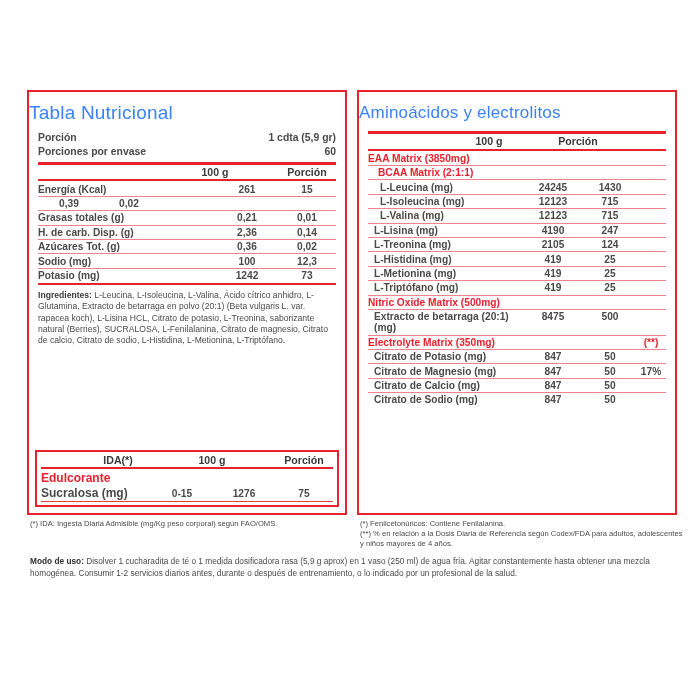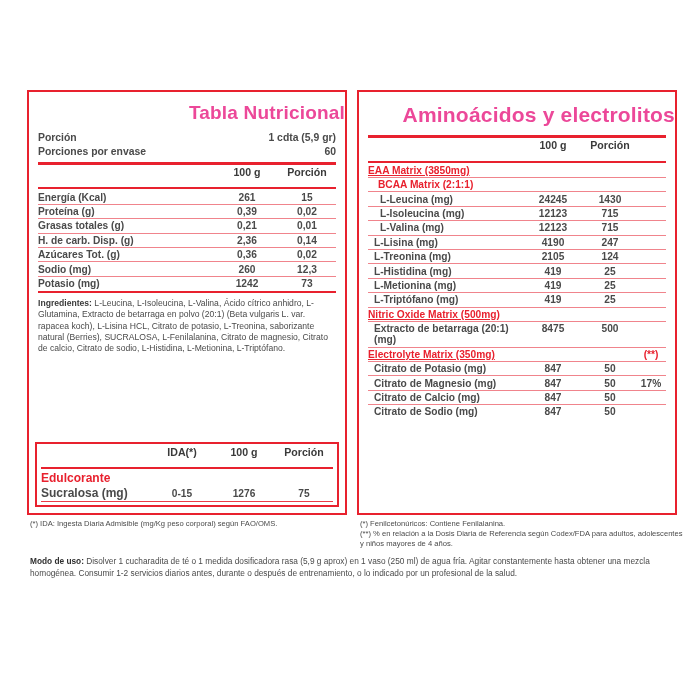--- a/index.html
+++ b/index.html
@@ -25,27 +25,27 @@
   .panel {
     position: absolute;
     border: 2.5px solid #e8212e;
     box-sizing: border-box;
     background: #fff;
   }
   #panel-left  { left: 27px;  top: 90px;  width: 320px; height: 425px; }
   #panel-right { left: 357px; top: 90px;  width: 320px; height: 425px; }
 
   .panel-title {
-    text-align: right;
-    font-weight: bold;
-    color: #ec4899;
+    text-align: left;
+    font-weight: normal;
+    color: #3b82f6;
     letter-spacing: .2px;
   }
   #panel-left .panel-title  { font-size: 19px; margin: 10px 0 6px; }
-  #panel-right .panel-title { font-size: 21px; margin: 11px 0 8px; }
+  #panel-right .panel-title { font-size: 17px; margin: 11px 0 8px; }
 
   .pad { padding: 0 9px; }
 
   
   .row {
     display: flex;
     align-items: baseline;
     font-size: 10.2px;
     color: #4a4a4a;
     line-height: 1.08;
@@ -64,21 +64,21 @@
 
   
   #panel-right .c1 { width: 62px; }
   #panel-right .c2 { width: 52px; }
   #panel-right .c3 { width: 30px; }
 
   .top-info .row { font-size: 10.4px; padding: 1.6px 0; }
   .top-info .lbl { font-weight: bold; }
   .top-info .val { font-weight: bold; text-align: right; }
 
-  .hdr-row { padding-bottom: 8px; }
+  .hdr-row { padding-bottom: 0; gap: 32px; }
   .hdr-row .c1, .hdr-row .c2, .hdr-row .c3 { color: #3a3a3a; font-size: 10.6px; }
 
   
   .rule-thick { height: 3px; background: #e8212e; margin: 3px 0 1px; }
   .rule-thin  { height: 1px; background: #eb3b46; margin: 0; }
   .rule-med   { height: 2px; background: #e8212e; margin: 1px 0; }
 
   .data-table .row { border-bottom: 1px solid #f0848c; }
   .data-table .row:last-child { border-bottom: none; }
 
@@ -103,21 +103,21 @@
     padding: 2px 4px 3px;
   }
   .ida-box .hdr-row { font-size: 10px; }
   .ida-box .lbl { font-size: 12px; }
   .accent {
     color: #e8212e;
     font-weight: bold;
   }
 
   
-  .group .lbl { color: #e8212e; text-decoration: underline; }
+  .group .lbl { color: #e8212e; }
   .group-sub .lbl { color: #e8212e; padding-left: 10px; }
   .indent1 .lbl { padding-left: 12px; }
   .indent2 .lbl { padding-left: 6px; }
 
   
   .footnote {
     position: absolute;
     font-size: 7.6px;
     line-height: 1.32;
     color: #4a4a4a;
@@ -171,42 +171,41 @@
         <span class="c2">Porción</span>
       </div>
       <div class="rule-med"></div>
       <div class="data-table" id="left-rows">
           <div class="row">
             <span class="lbl">Energía (Kcal)</span>
             <span class="c1">261</span>
             <span class="c2">15</span>
           </div>
           <div class="row">
-            <span class="lbl">Proteína (g)</span>
             <span class="c1">0,39</span>
             <span class="c2">0,02</span>
           </div>
           <div class="row">
             <span class="lbl">Grasas totales (g)</span>
             <span class="c1">0,21</span>
             <span class="c2">0,01</span>
           </div>
           <div class="row">
             <span class="lbl">H. de carb. Disp. (g)</span>
             <span class="c1">2,36</span>
             <span class="c2">0,14</span>
           </div>
           <div class="row">
             <span class="lbl">Azúcares Tot. (g)</span>
             <span class="c1">0,36</span>
             <span class="c2">0,02</span>
           </div>
           <div class="row">
             <span class="lbl">Sodio (mg)</span>
-            <span class="c1">260</span>
+            <span class="c1">100</span>
             <span class="c2">12,3</span>
           </div>
           <div class="row">
             <span class="lbl">Potasio (mg)</span>
             <span class="c1">1242</span>
             <span class="c2">73</span>
           </div>
         </div>
       <div class="rule-med"></div>
     </div>

